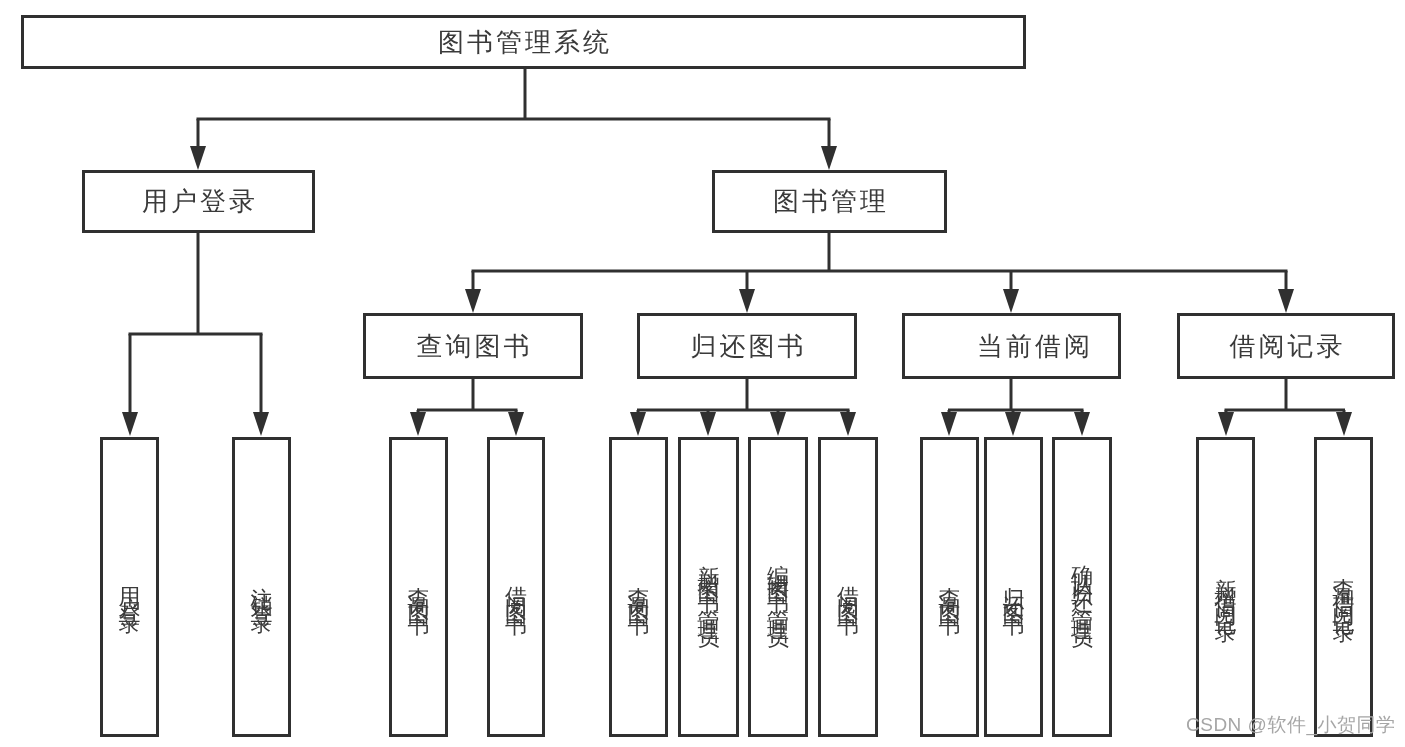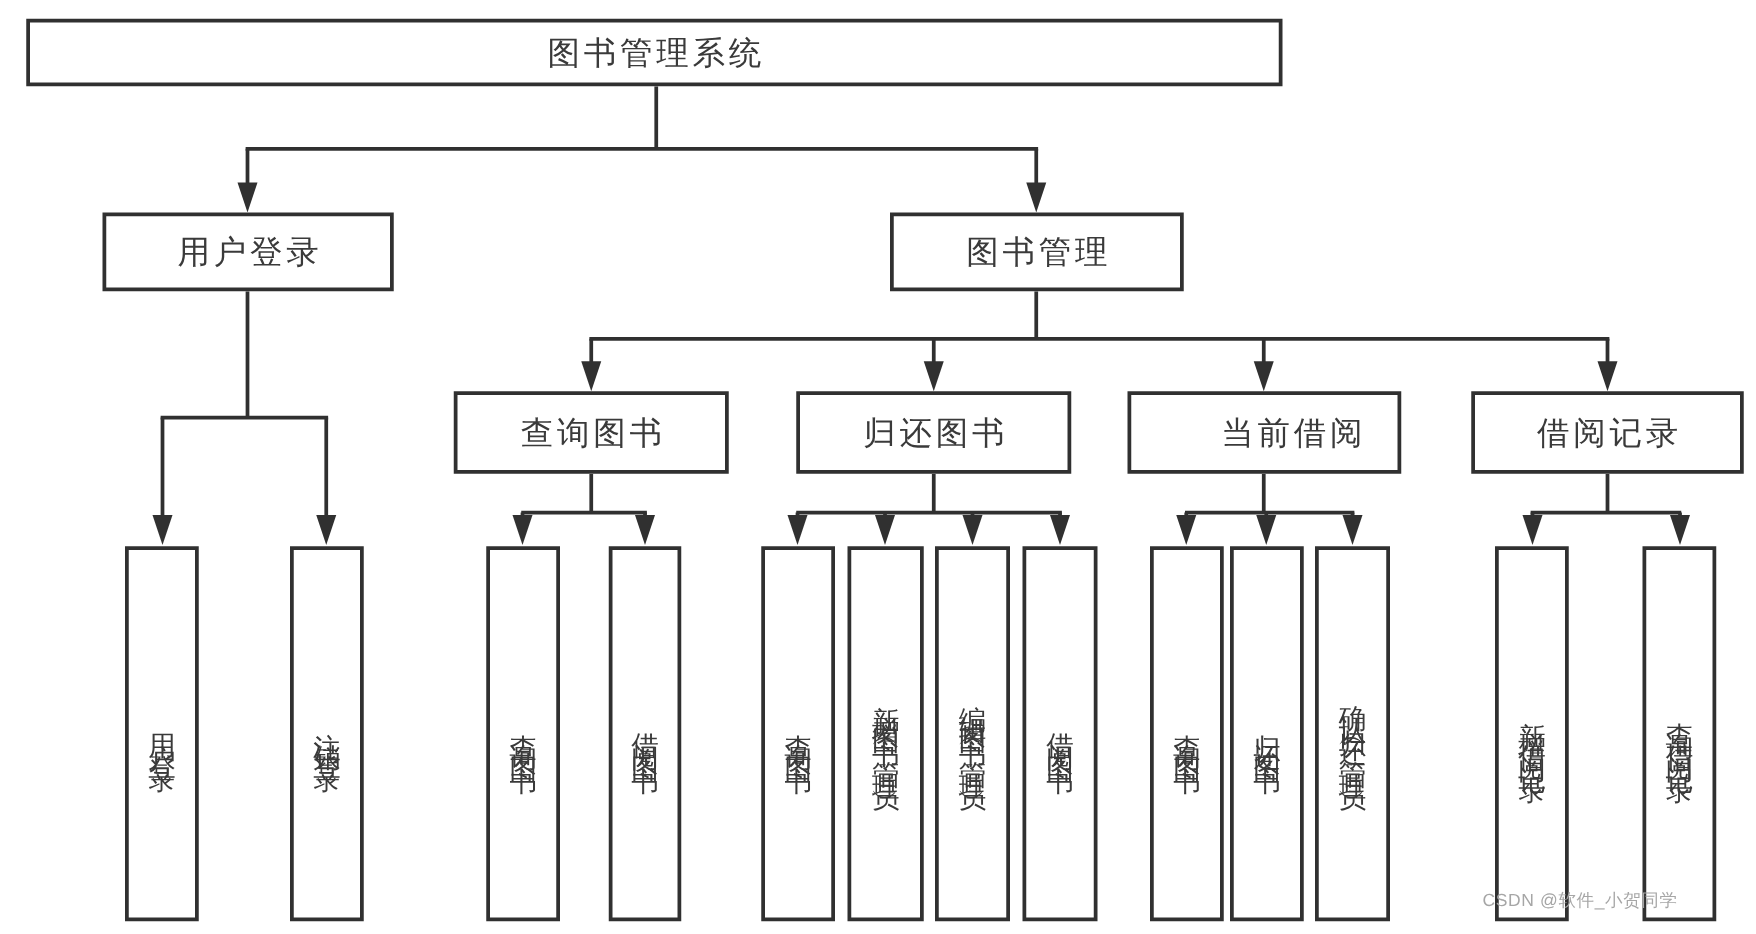--- a/index.html
+++ b/index.html
@@ -55,21 +55,21 @@
   .lf-7{left:748px;width:60px;}
   .lf-8{left:818px;width:60px;}
   .lf-9{left:920px;width:59px;}
   .lf-10{left:984px;width:59px;}
   .lf-11{left:1052px;width:60px;}
   .lf-12{left:1196px;width:59px;}
   .lf-13{left:1314px;width:59px;}
   .watermark{
     position:absolute;
     left:1186px;top:712px;
-    font-size:14px;
+    font-size:19px;
     letter-spacing:0.5px;
     color:#a6a6a6;
     z-index:10;
     white-space:nowrap;
   }
 </style>
 </head>
 <body>
 
 <div class="stage">

